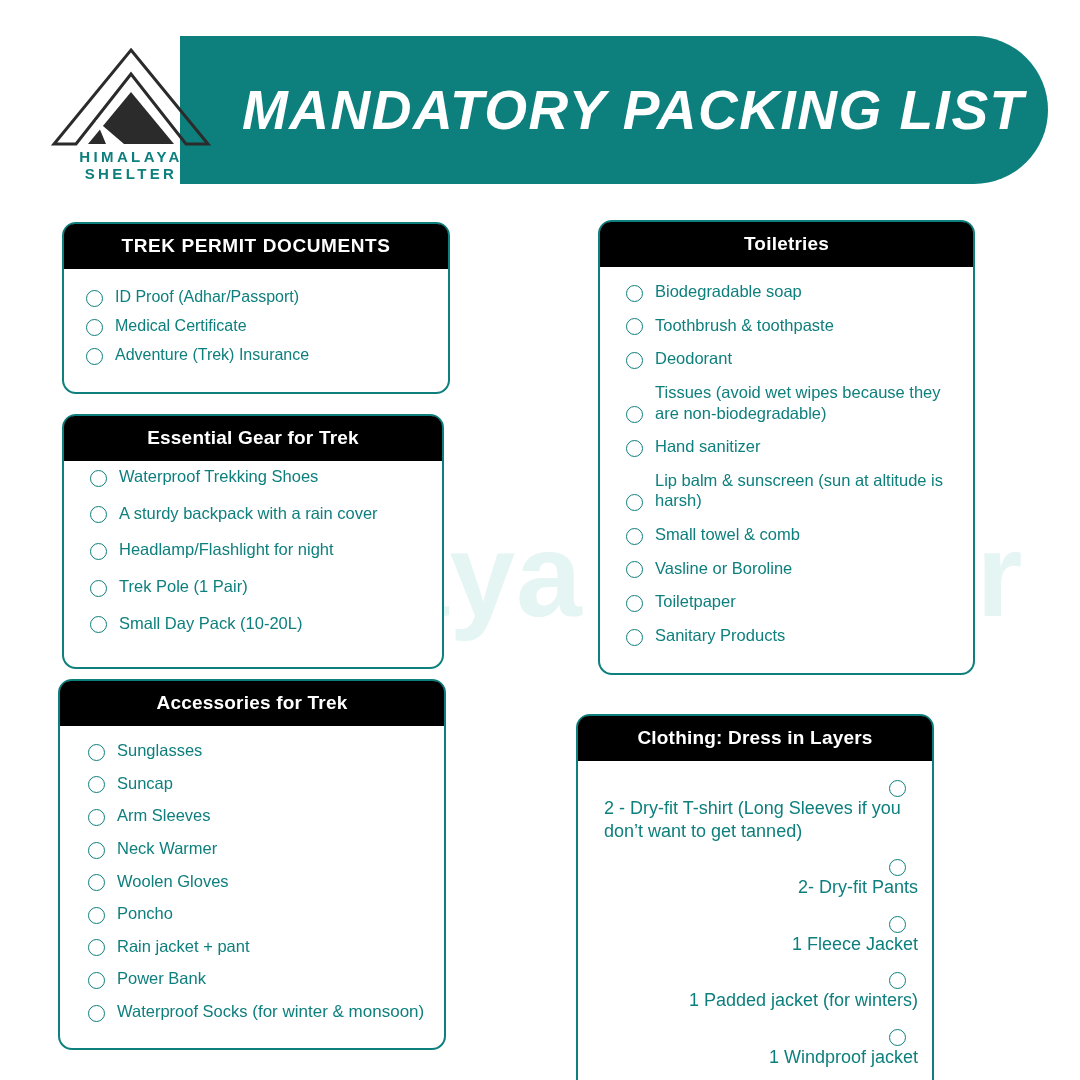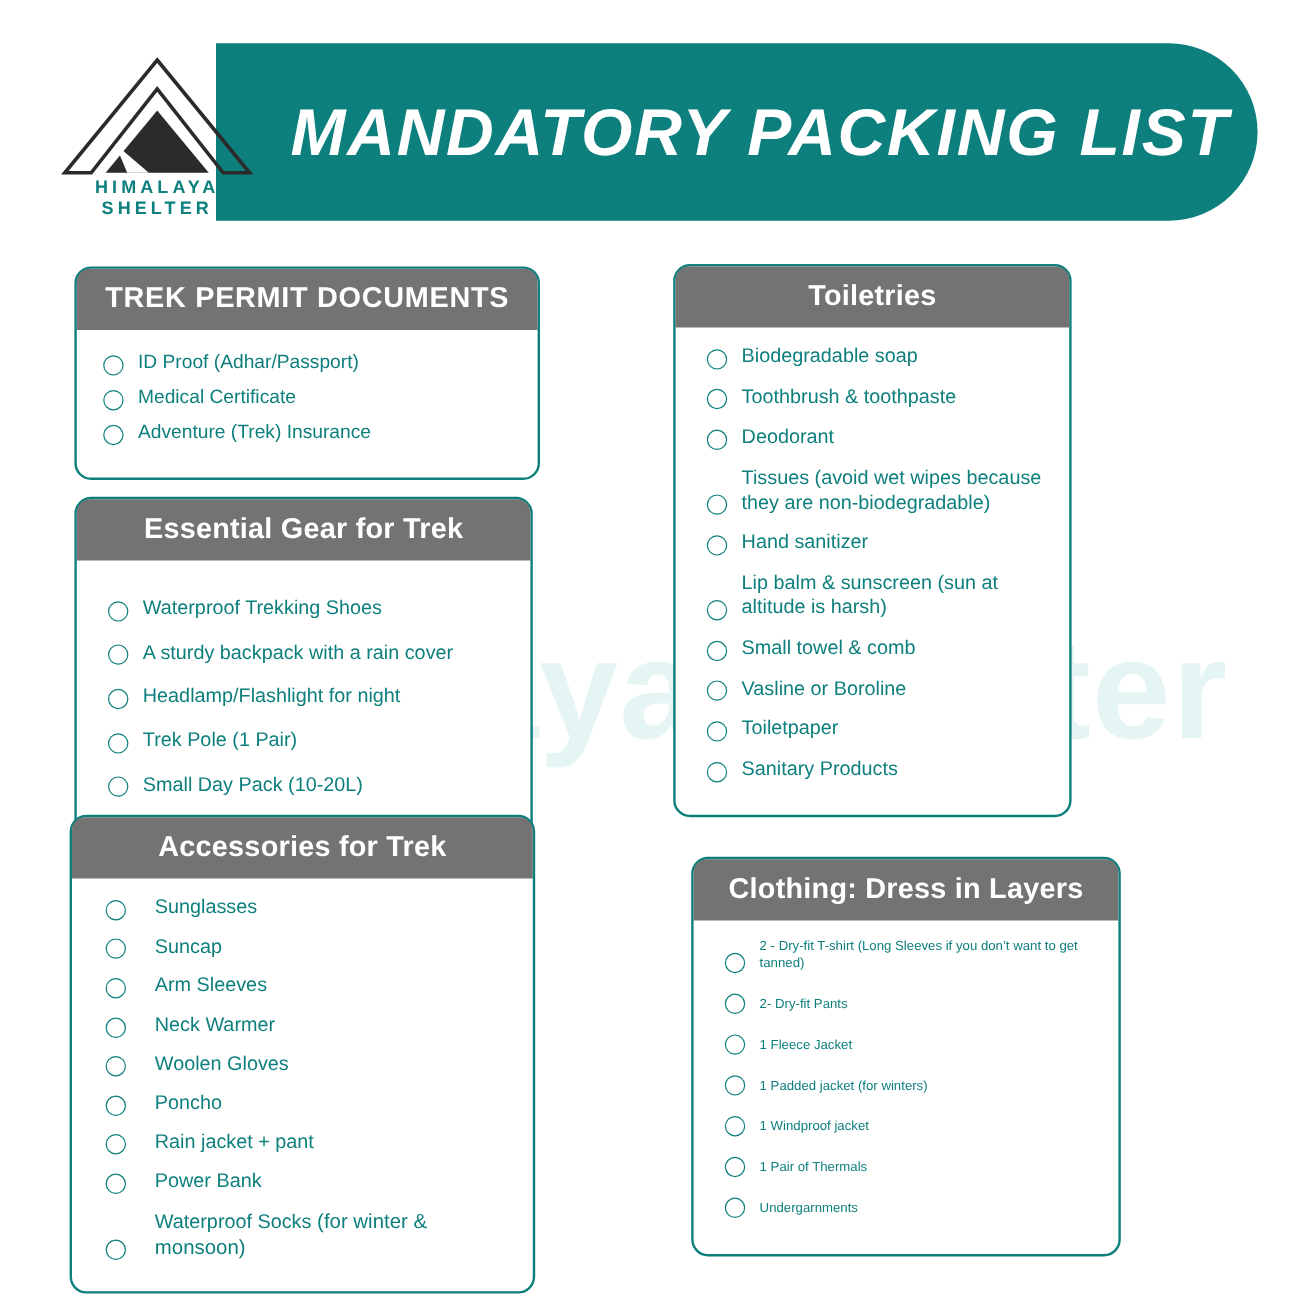--- a/index.html
+++ b/index.html
@@ -83,27 +83,27 @@
   
   .card {
     position: absolute;
     background: #ffffff;
     border: 2px solid #0d7f7d;
     border-radius: 14px;
     box-sizing: border-box;
     z-index: 1;
   }
   .card-header {
-    background: #737373;
+    background: #000000;
     color: #ffffff;
     font-weight: bold;
     text-align: center;
     border-radius: 11px 11px 0 0;
     padding: 11px 8px 12px;
-    font-size: 24px;
+    font-size: 19px;
     letter-spacing: 0.2px;
   }
   .card-header.caps {
     letter-spacing: 0.6px;
   }
   .card-body {
     padding: 14px 16px 14px 22px;
   }
   .item {
     display: flex;
@@ -127,34 +127,34 @@
   .item-note {
     font-size: 17px;
   }
 
   
   #card-permit { left: 62px; top: 222px; width: 388px; }
   #card-permit .card-body { padding-top: 18px; padding-bottom: 18px; }
   #card-permit .item { margin-bottom: 9px; font-size: 16px; }
 
   #card-gear { left: 62px; top: 414px; width: 382px; }
-  #card-gear .card-body { padding: 30px 16px 18px 26px; }
+  #card-gear .card-body { padding: 5px 16px 18px 26px; }
   #card-gear .item { margin-bottom: 16px; font-size: 16.5px; }
 
   #card-accessories { left: 58px; top: 679px; width: 388px; }
   #card-accessories .card-body { padding: 14px 16px 14px 28px; }
-  #card-accessories .item { margin-bottom: 12px; font-size: 16.5px; gap: 12px; }
-
-  #card-toiletries { left: 561px; top: 220px; width: 332px; }
+  #card-accessories .item { margin-bottom: 12px; font-size: 16.5px; }
+
+  #card-toiletries { left: 598px; top: 220px; width: 377px; }
   #card-toiletries .card-body { padding: 14px 14px 14px 26px; }
   #card-toiletries .item { margin-bottom: 13px; font-size: 16.5px; }
 
   #card-clothing { left: 576px; top: 714px; width: 358px; }
   #card-clothing .card-body { padding: 16px 14px 16px 26px; }
-  #card-clothing .item { margin-bottom: 14px; font-size: 11px; }
+  #card-clothing .item { margin-bottom: 14px; font-size: 18px; flex-direction: column; }
 </style>
 </head>
 <body>
 
 <div class="watermark">Himalaya Shelter</div>
 
 <div class="header">
   <div class="header-bar">
     <div class="header-title">MANDATORY PACKING LIST</div>
   </div>

